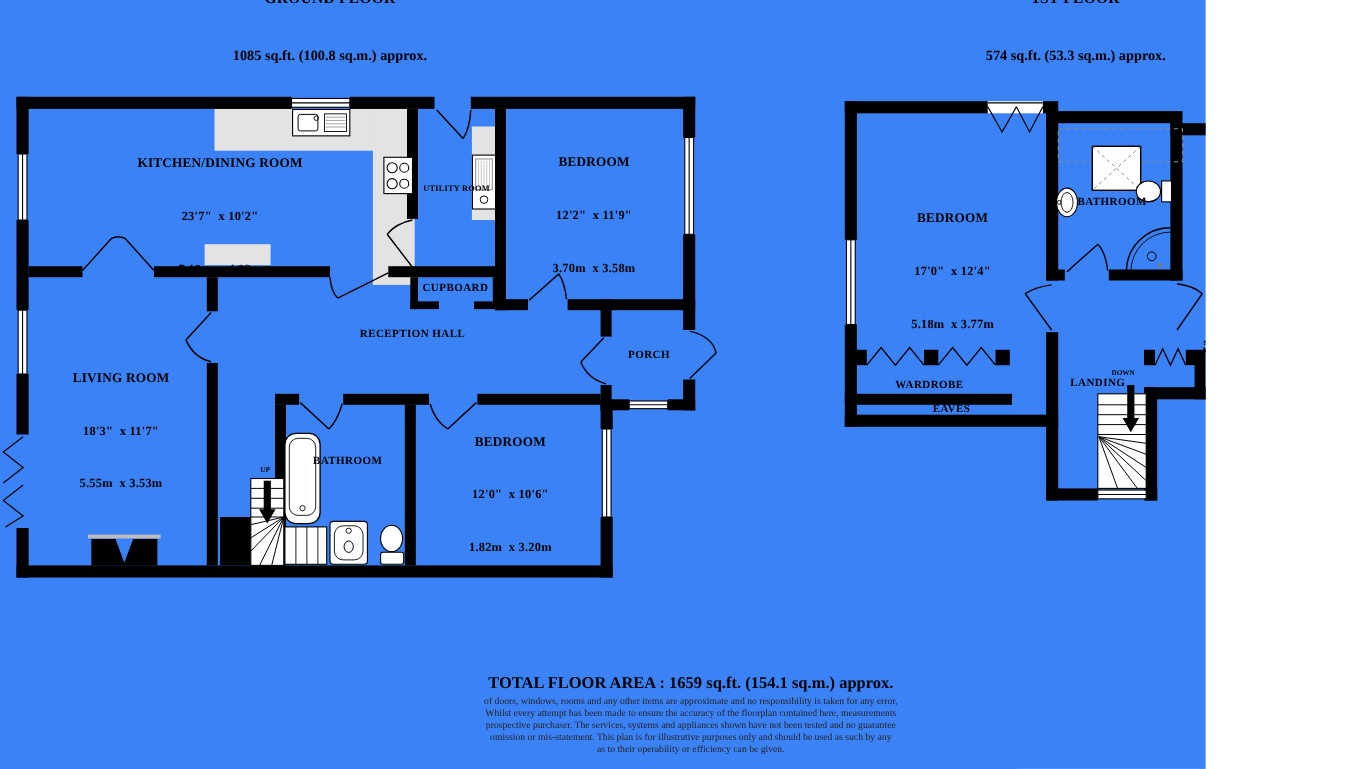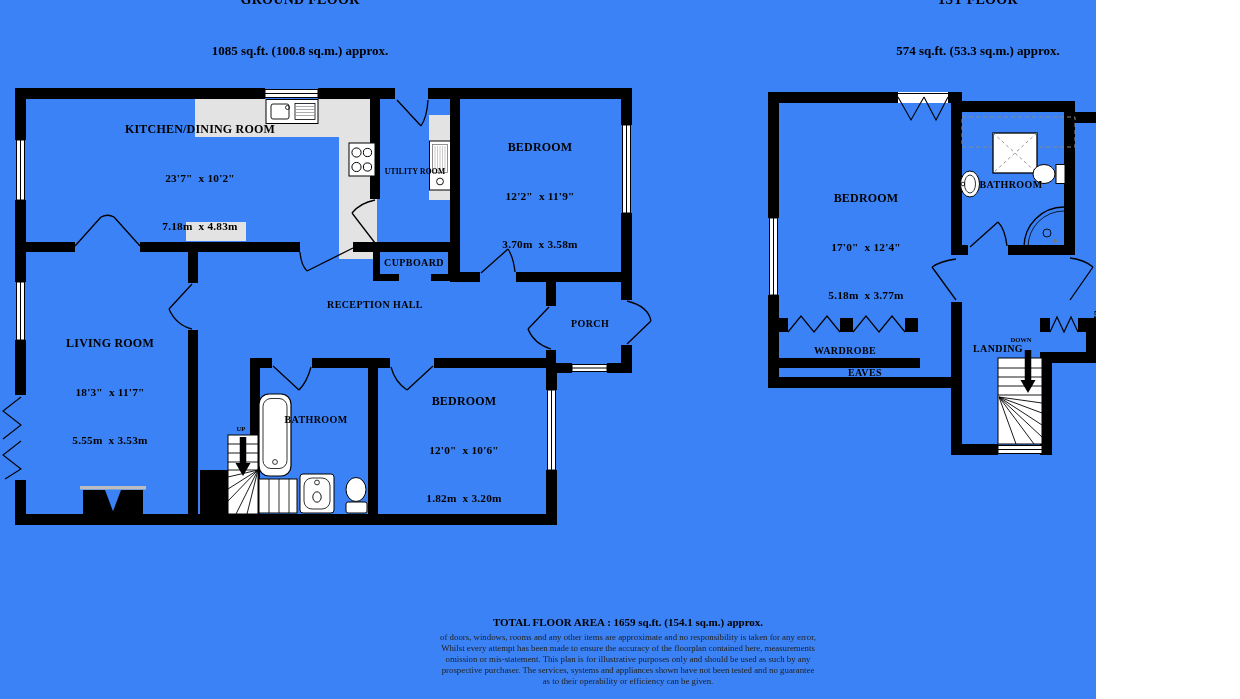--- a/index.html
+++ b/index.html
@@ -8,21 +8,21 @@
   .plan-svg{position:absolute;left:0;top:0;}
   .lbl{position:absolute;transform:translate(-50%,-50%);text-align:center;white-space:pre;
        font-weight:bold;color:#000;}
   .name{font-size:12px;line-height:12.6px;letter-spacing:.2px;}
   .dim{font-size:11.3px;line-height:12.6px;letter-spacing:.2px;}
   .big{font-size:10px;letter-spacing:.4px;}
   .small{font-size:7.6px;letter-spacing:.2px;}
   .tiny{font-size:6.6px;}
   .title1{font-size:14px;line-height:14.5px;letter-spacing:.3px;}
   .title2{font-size:13px;line-height:14px;}
-  .total{font-size:11px;}
+  .total{font-size:15px;}
   .disc-block{position:absolute;transform:translateX(-50%);text-align:center;}
   .disc{font-weight:400;font-size:8.8px;line-height:10.9px;color:#222;white-space:pre;}
 </style>
 </head>
 <body>
 
 <div class="page">
 
 <svg class="plan-svg" width="1240" height="699" viewBox="0 0 1240 699">
 
@@ -301,21 +301,21 @@
 <div class="lbl" style="left:300px;top:16px">
   <div class="title1">GROUND FLOOR</div>
   <div class="title2">1085 sq.ft. (100.8 sq.m.) approx.</div>
 </div>
 
 <div class="lbl" style="left:978px;top:16px">
   <div class="title1">1ST FLOOR</div>
   <div class="title2">574 sq.ft. (53.3 sq.m.) approx.</div>
 </div>
 
-<div class="lbl" style="left:200px;top:169px">
+<div class="lbl" style="left:200px;top:188px">
   <div class="name">KITCHEN/DINING ROOM</div>
   <div class="dim">23'7"  x 10'2"</div>
   <div class="dim">7.18m  x 4.83m</div>
 </div>
 
 <div class="lbl small" style="left:415px;top:171px">UTILITY ROOM</div>
 
 <div class="lbl" style="left:540px;top:187px">
   <div class="name">BEDROOM</div>
   <div class="dim">12'2"  x 11'9"</div>
@@ -364,18 +364,18 @@
 
 <div class="lbl big" style="left:998px;top:348px">LANDING</div>
 
 <div class="lbl tiny" style="left:1021px;top:339px">DOWN</div>
 
 <div class="lbl total" style="left:628px;top:622px">TOTAL FLOOR AREA : 1659 sq.ft. (154.1 sq.m.) approx.</div>
 
 <div class="disc-block" style="left:628px;top:632px">
   <div class="disc">of doors, windows, rooms and any other items are approximate and no responsibility is taken for any error,</div>
   <div class="disc">Whilst every attempt has been made to ensure the accuracy of the floorplan contained here, measurements</div>
+  <div class="disc">prospective purchaser. The services, systems and appliances shown have not been tested and no guarantee</div>
   <div class="disc">omission or mis-statement. This plan is for illustrative purposes only and should be used as such by any</div>
-  <div class="disc">prospective purchaser. The services, systems and appliances shown have not been tested and no guarantee</div>
   <div class="disc">as to their operability or efficiency can be given.</div>
 </div>
 
 </div>
 
 </body></html>

